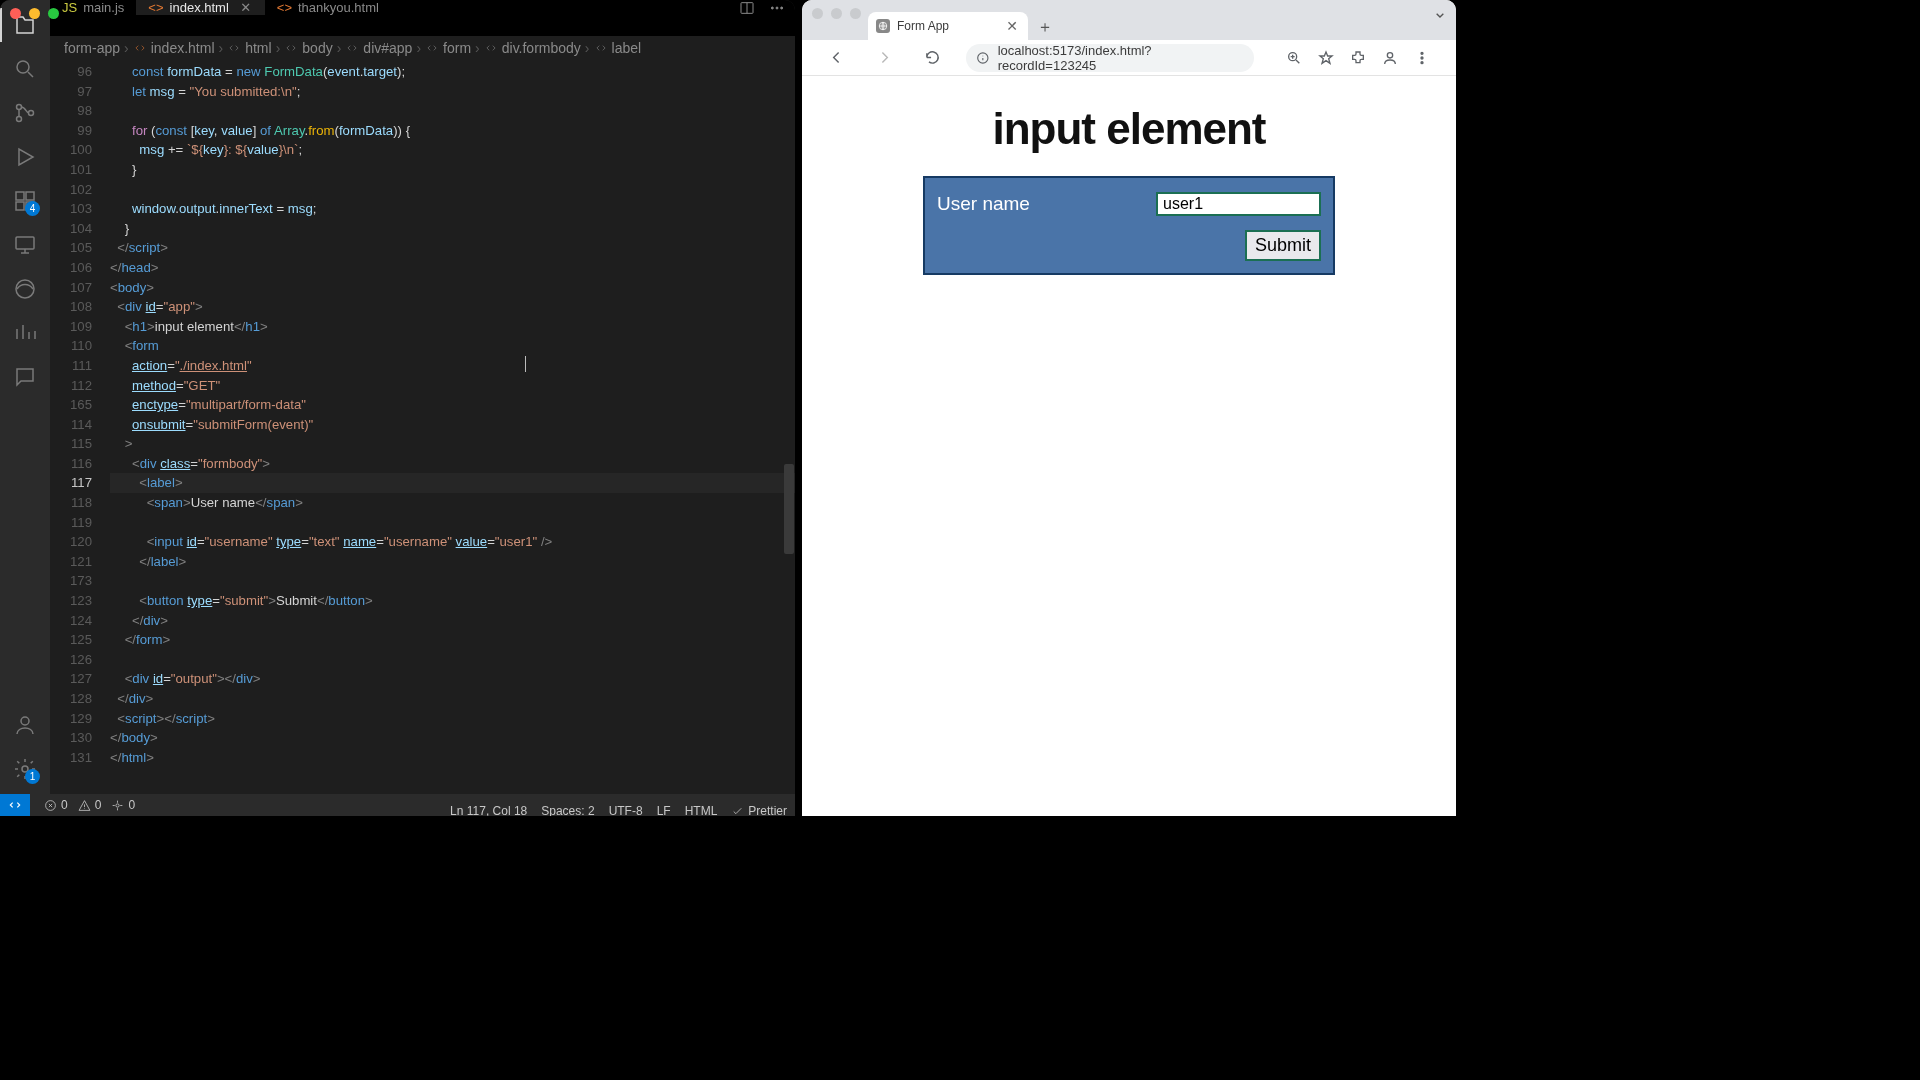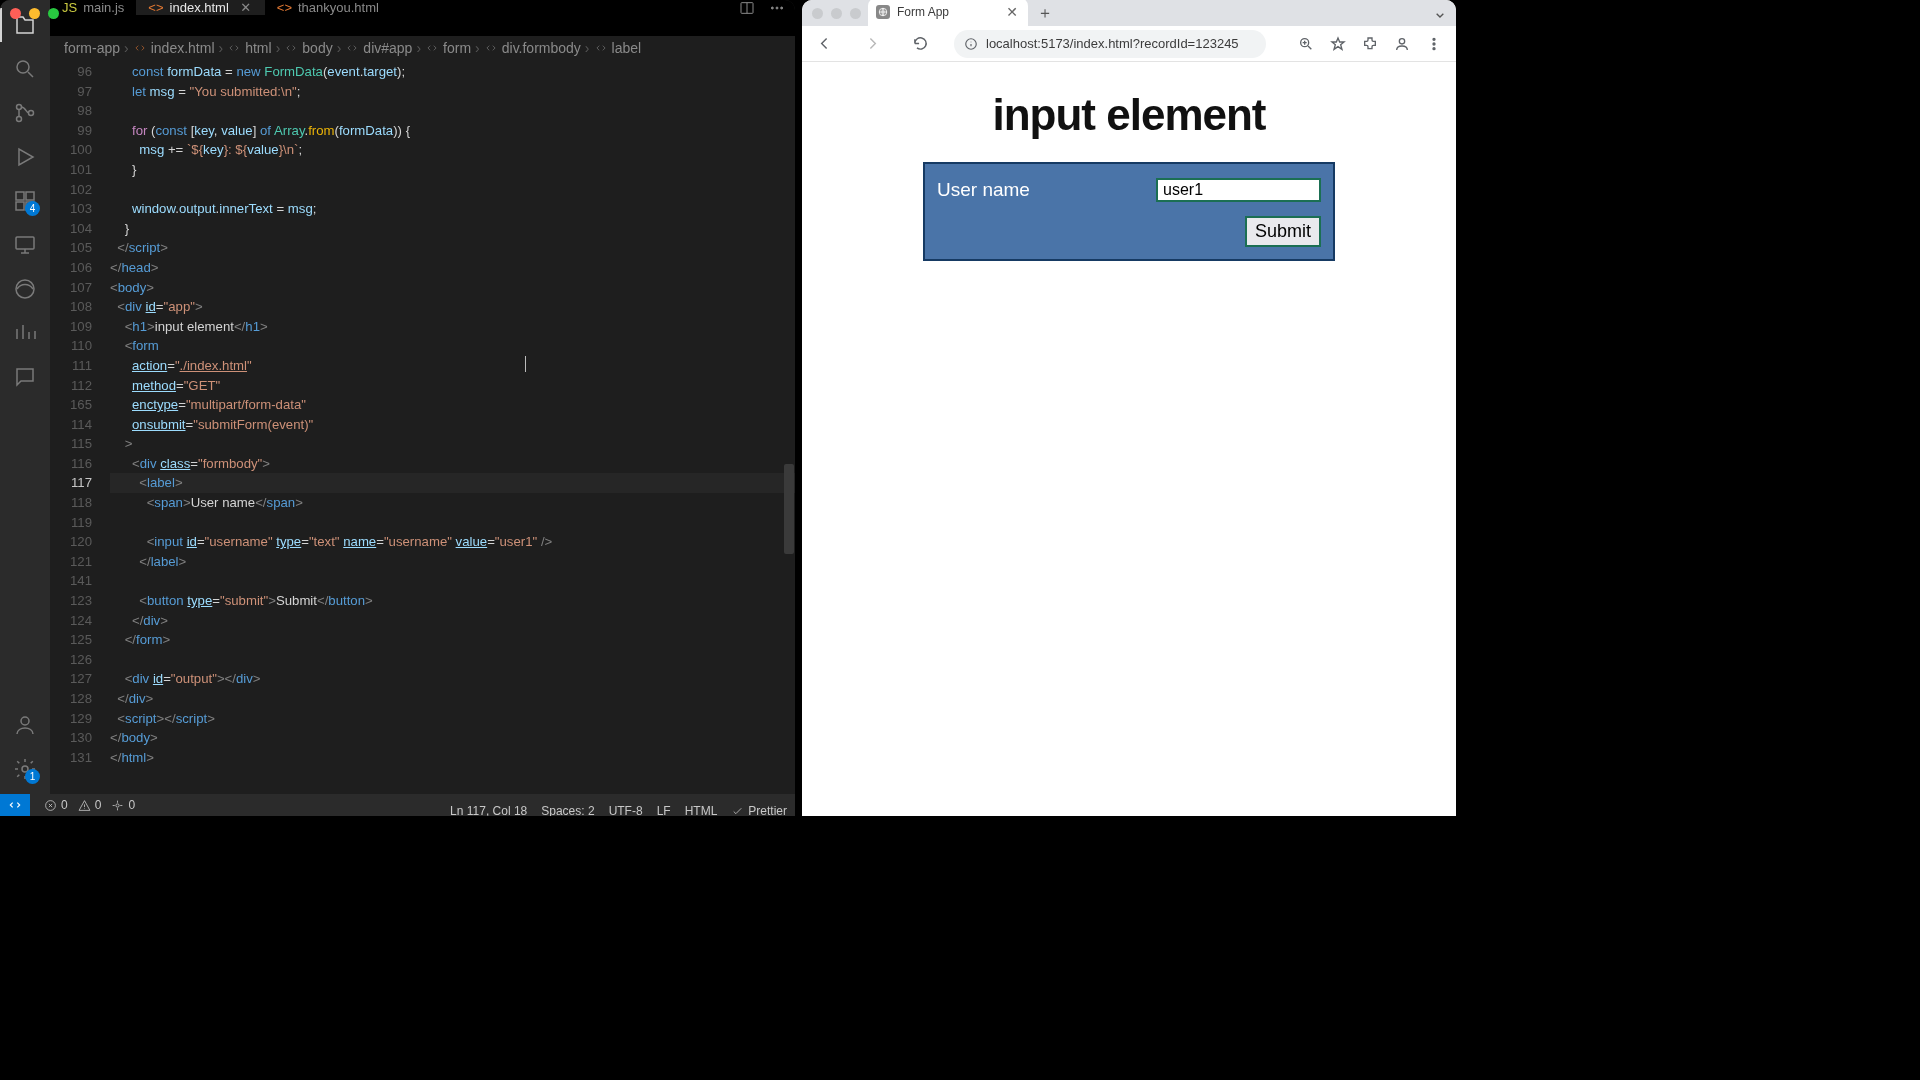--- a/index.html
+++ b/index.html
@@ -68,31 +68,31 @@
   .statusbar .right { margin-left:auto; display:flex; align-items:center; gap:14px;margin-top:12px; }
   .sb-remote { background:#0078d4; height:22px; display:flex; align-items:center; padding:0 8px; margin-left:-8px; }
   .sb-remote svg{ width:14px; height:14px; stroke:#fff; fill:none; stroke-width:2;}
   .sb-item { display:flex; align-items:center; gap:4px; }
   .sb-item svg{ width:13px; height:13px; stroke:currentColor; fill:none; stroke-width:1.5;}
 
   
   .gap { width:7px; background:#000; }
   .browser { flex:1; height:816px; background:#fff; display:flex; flex-direction:column; border-radius:10px 10px 0 0; overflow:hidden; }
 
-  .br-tabstrip { height:26px; background:#dfe1e5; display:flex; align-items:flex-end; position:relative; }
+  .br-tabstrip { height:40px; background:#dfe1e5; display:flex; align-items:flex-end; position:relative; }
   .br-macdots { position:absolute; top:8px; left:10px; display:flex; gap:8px; }
   .br-macdots div{ width:11px; height:11px; border-radius:50%; background:#c9cbce; }
   .br-tab { margin-left:66px; height:28px; background:#fff; border-radius:8px 8px 0 0; display:flex; align-items:center; padding:0 10px 0 8px; gap:7px; font-size:12px; color:#3c3c3c; min-width:160px; }
   .br-tab-ico { width:14px; height:14px; border-radius:3px; background:#888; display:flex; align-items:center; justify-content:center; }
   .br-tab-ico svg{width:10px;height:10px;stroke:#fff;fill:none;stroke-width:2;}
   .br-tab-close { margin-left:auto; color:#666; font-size:14px; cursor:pointer; }
   .br-newtab { width:26px; height:26px; display:flex; align-items:center; justify-content:center; color:#555; cursor:pointer; margin-left:4px; }
   .br-chev { position:absolute; right:8px; top:7px; color:#555; cursor:pointer; }
 
-  .br-toolbar { height:36px; background:#fff; display:flex; align-items:center; padding:0 8px; gap:20px; border-bottom:1px solid #e3e3e3; }
+  .br-toolbar { height:36px; background:#fff; display:flex; align-items:center; padding:0 20px; gap:20px; border-bottom:1px solid #e3e3e3; }
   .nav-btn { width:28px; height:28px; display:flex; align-items:center; justify-content:center; color:#5f6368; cursor:pointer; border-radius:50%; }
   .nav-btn.disabled{ color:#b8b8b8; }
   .nav-btn svg{width:17px;height:17px;stroke:currentColor;fill:none;stroke-width:2;}
   .omnibox { flex:1; height:28px; background:#f1f3f4; border-radius:14px; display:flex; align-items:center; padding:0 10px; gap:8px; font-size:13px; color:#3c3c3c; }
   .omnibox svg{width:14px;height:14px;stroke:#5f6368;fill:none;stroke-width:2;}
   .tb-right { display:flex; align-items:center; gap:4px; margin-left:6px;}
   .tb-right .nav-btn svg{width:16px;height:16px;}
 
   .page { flex:1; background:#fff; display:flex; flex-direction:column; align-items:center; padding-top:28px; }
   .page h1 { font-size:44px; font-weight:800; color:#111; margin-bottom:22px; letter-spacing:-1px; }
@@ -292,21 +292,21 @@
             <div class="gl">112</div>
             <div class="gl">165</div>
             <div class="gl">114</div>
             <div class="gl">115</div>
             <div class="gl">116</div>
             <div class="gl cur">117</div>
             <div class="gl">118</div>
             <div class="gl">119</div>
             <div class="gl">120</div>
             <div class="gl">121</div>
-            <div class="gl">141</div>
+            <div class="gl">173</div>
             <div class="gl">123</div>
             <div class="gl">124</div>
             <div class="gl">125</div>
             <div class="gl">126</div>
             <div class="gl">127</div>
             <div class="gl">128</div>
             <div class="gl">129</div>
             <div class="gl">130</div>
             <div class="gl">131</div>
           </div>

